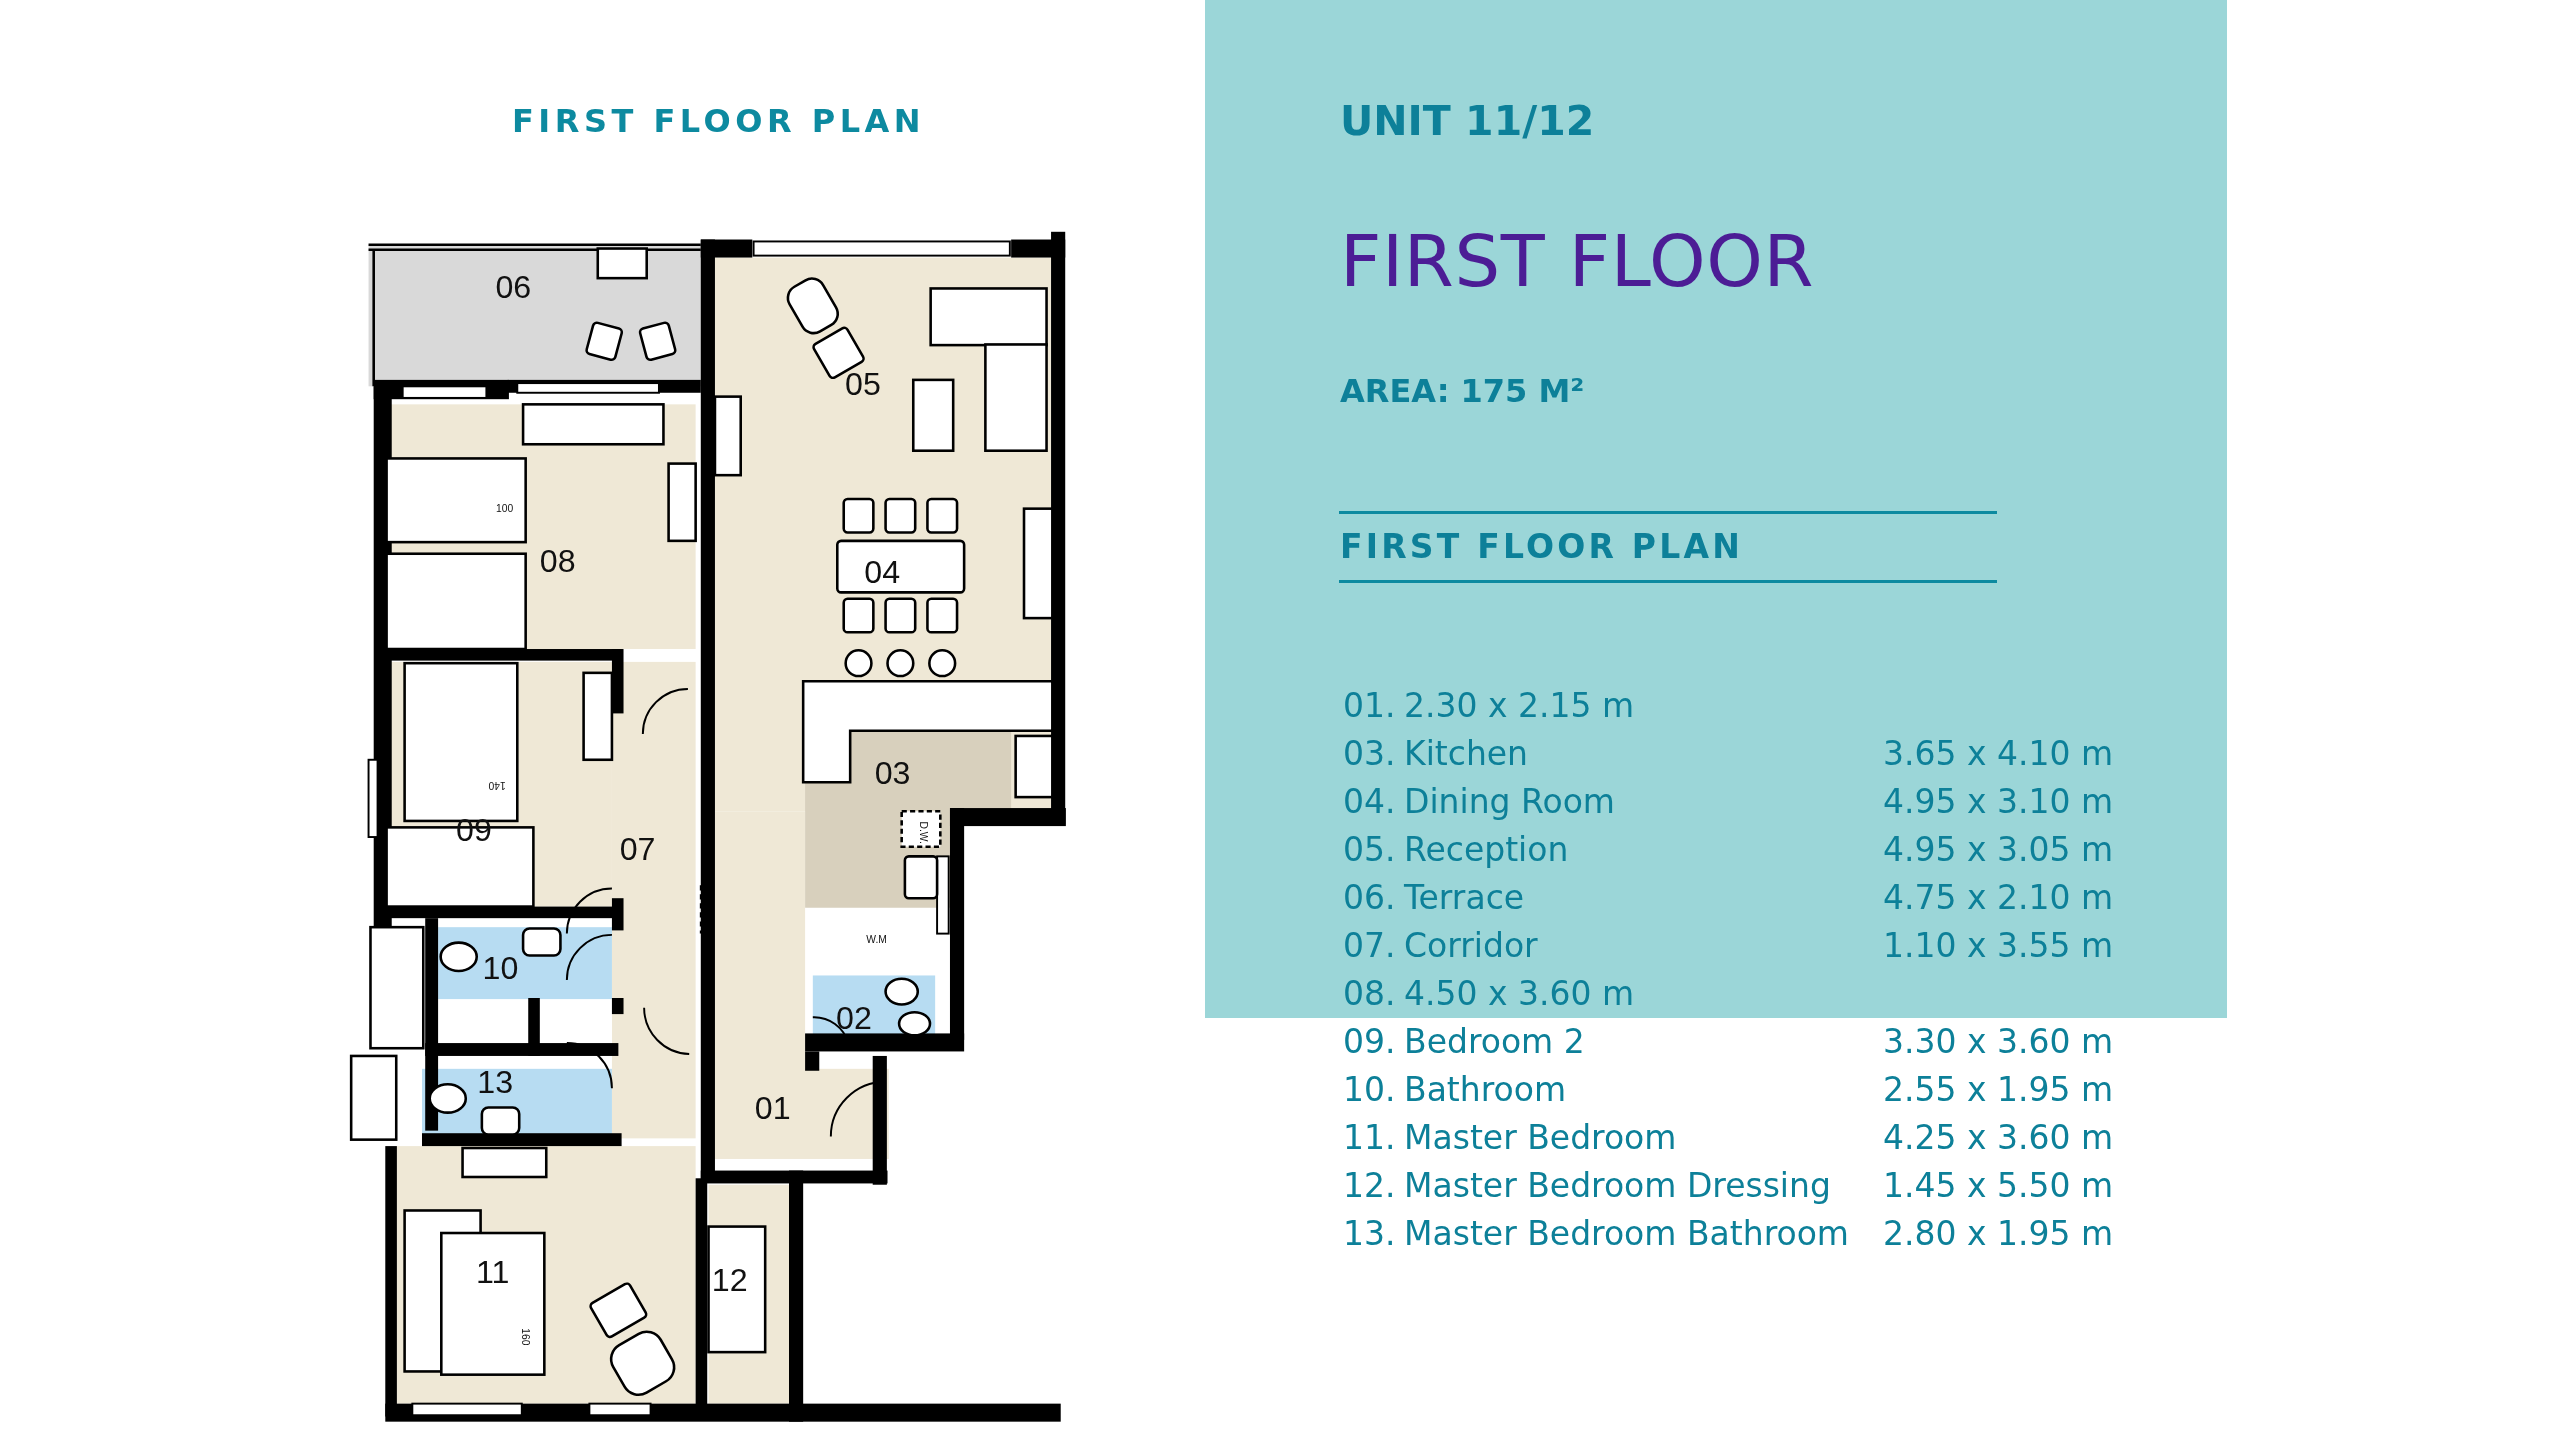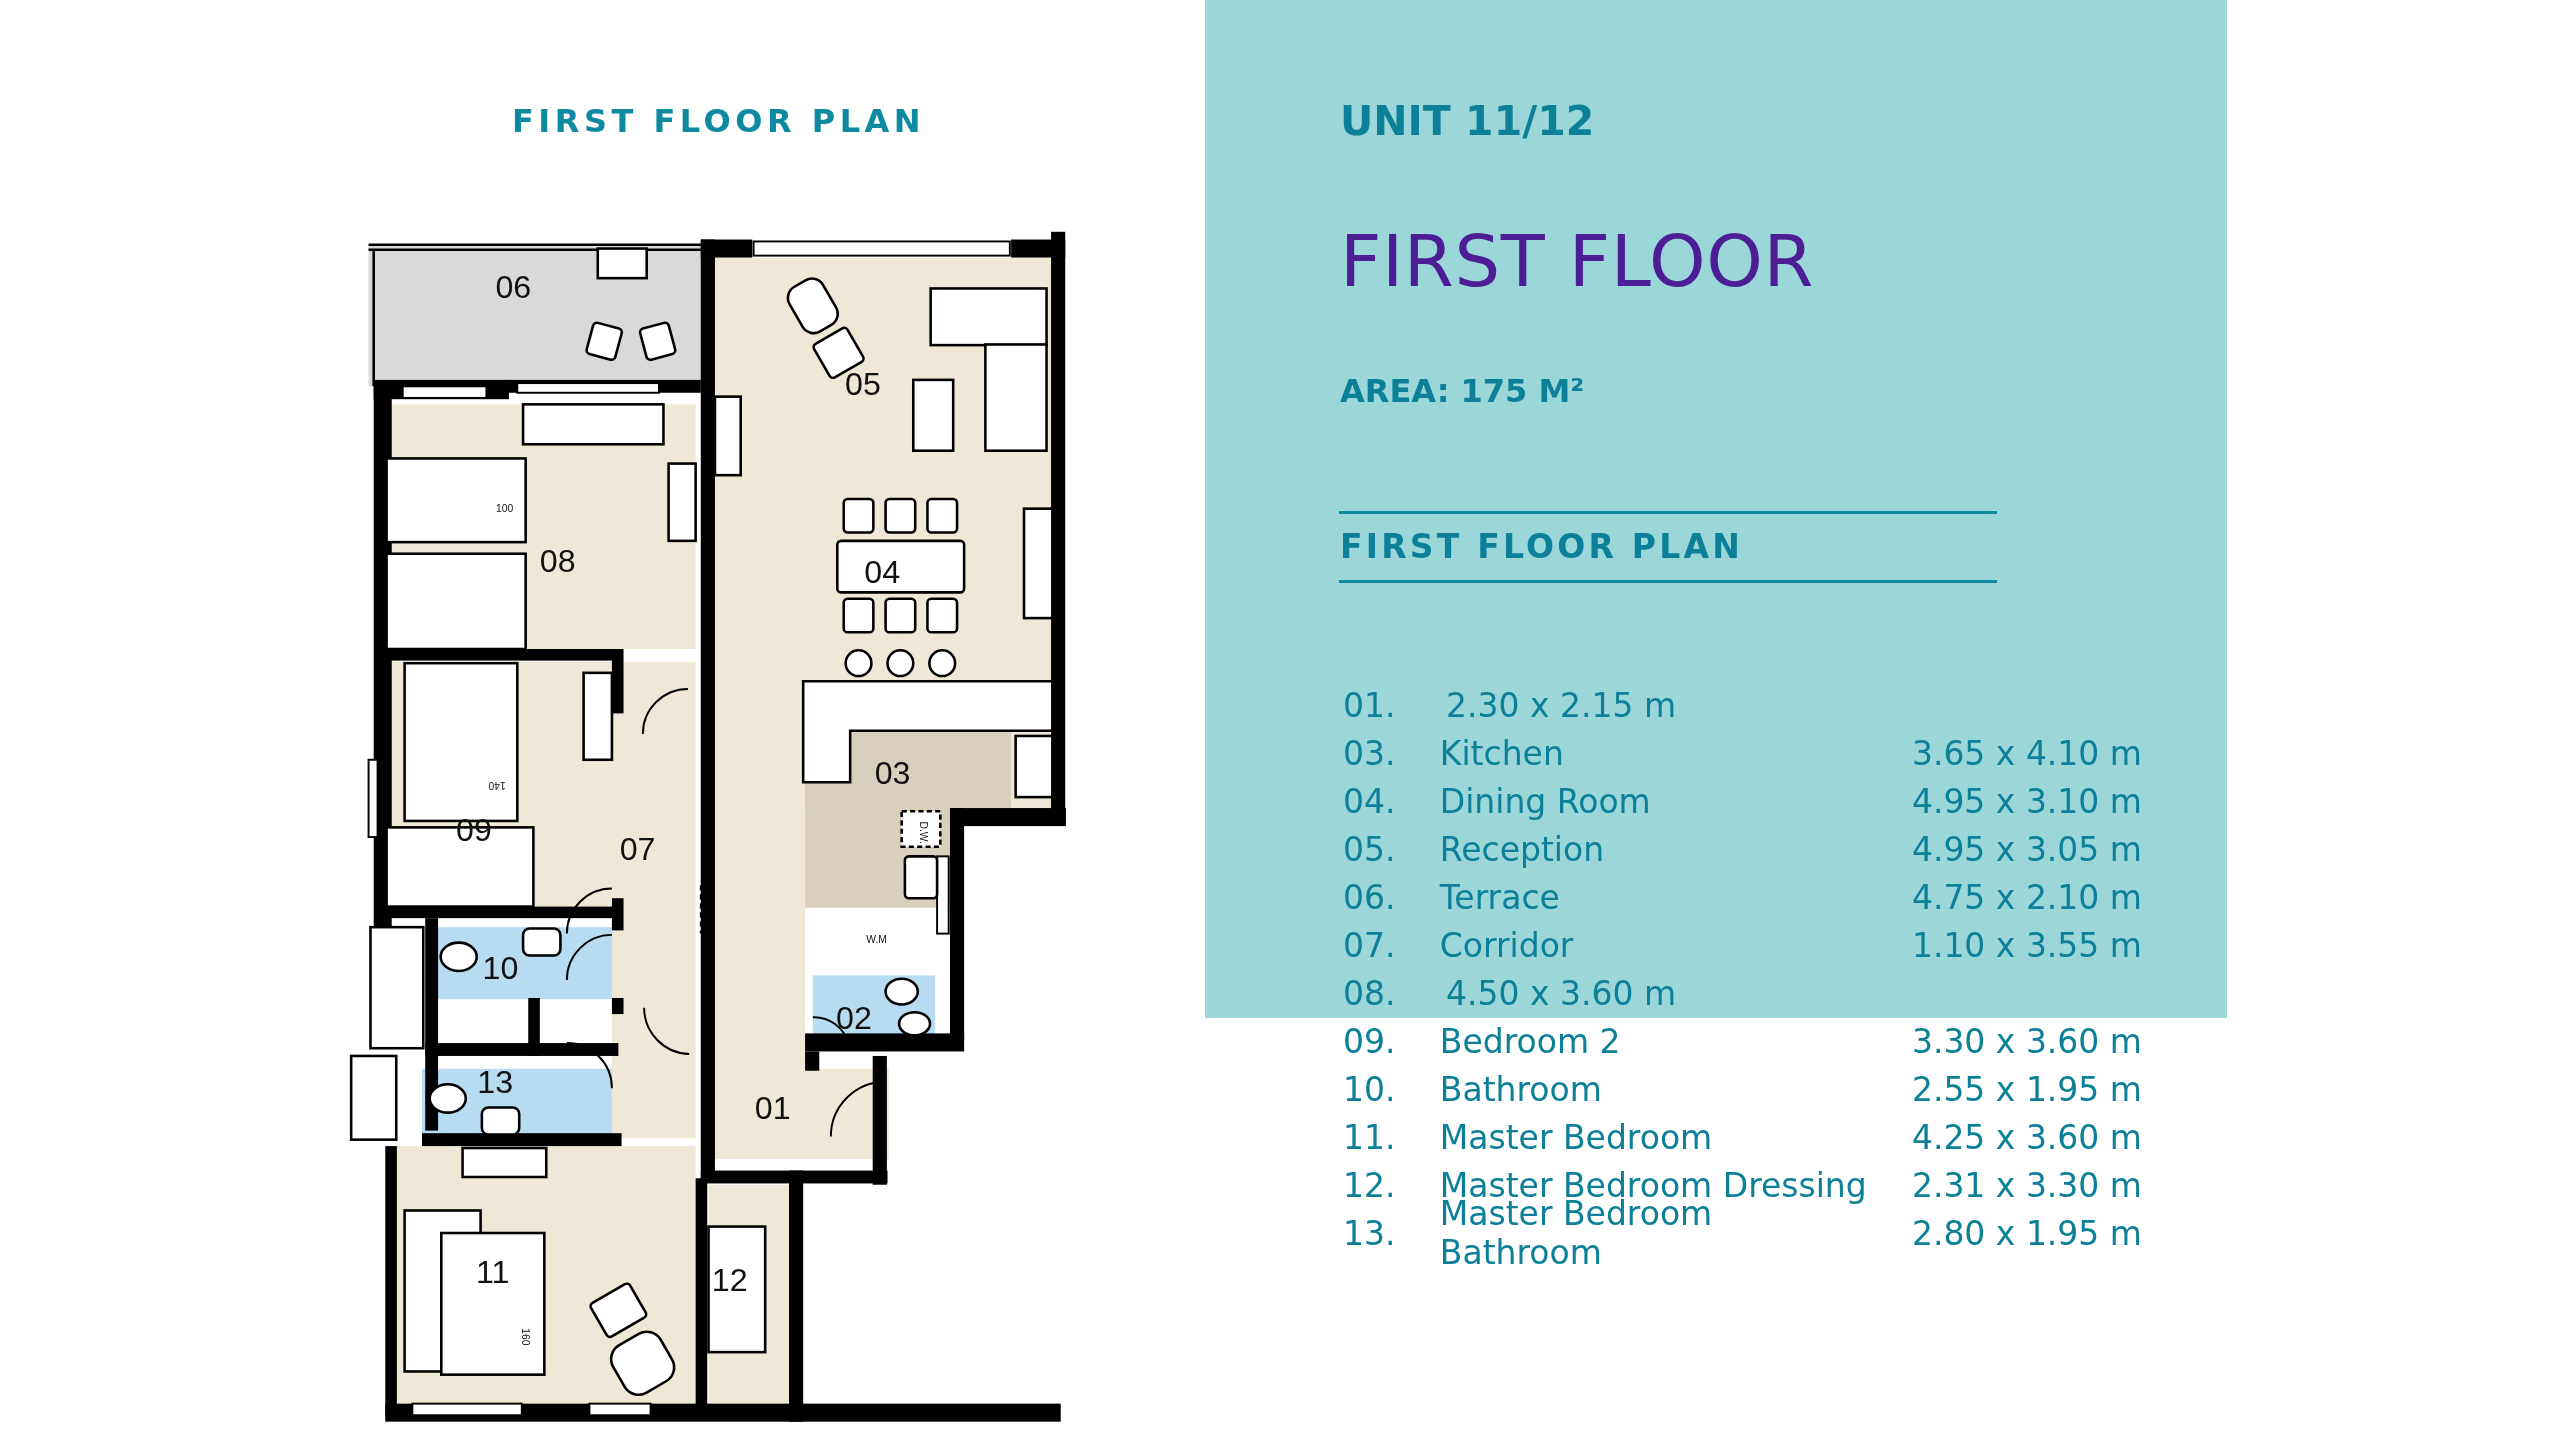--- a/index.html
+++ b/index.html
@@ -27,21 +27,21 @@
   .area {
     position: absolute; left: 135px; top: 372px;
     font-family: "DejaVu Sans", sans-serif; font-weight: bold; font-size: 32px; color: #0d8099;
   }
   .rule { position: absolute; left: 134px; width: 658px; height: 3.2px; background: #0d8aa0; }
   .plan-label {
     position: absolute; left: 135px; top: 527px;
     font-family: "DejaVu Sans", sans-serif; font-weight: bold; font-size: 33px; letter-spacing: 3.2px; color: #0d8099;
   }
   .rooms { position: absolute; left: 138px; top: 681px; width: 799px; }
-  .room-row { display: flex; height: 48px; align-items: center; color: #0d8099; font-family: "DejaVu Sans", sans-serif; font-size: 33px; gap: 42px; }
+  .room-row { display: flex; height: 48px; align-items: center; color: #0d8099; font-family: "DejaVu Sans", sans-serif; font-size: 33px; }
   .room-num { width: 61px; text-align: left; }
   .room-name { width: 479px; }
   .room-dim { white-space: nowrap; }
 </style>
 </head>
 <body>
 
 <div class="left-title">FIRST FLOOR PLAN</div>
 
 <svg class="plan" viewBox="0 0 4000 2252" xmlns="http://www.w3.org/2000/svg">
@@ -240,21 +240,21 @@
         <span class="room-dim">2.55 x 1.95 m</span>
       </div>
     <div class="room-row">
         <span class="room-num">11.</span>
         <span class="room-name">Master Bedroom</span>
         <span class="room-dim">4.25 x 3.60 m</span>
       </div>
     <div class="room-row">
         <span class="room-num">12.</span>
         <span class="room-name">Master Bedroom Dressing</span>
-        <span class="room-dim">2.31 x 3.30 m</span>
+        <span class="room-dim">1.45 x 5.50 m</span>
       </div>
     <div class="room-row">
         <span class="room-num">13.</span>
         <span class="room-name">Master Bedroom Bathroom</span>
         <span class="room-dim">2.80 x 1.95 m</span>
       </div>
   </div>
 </div>
 
 

